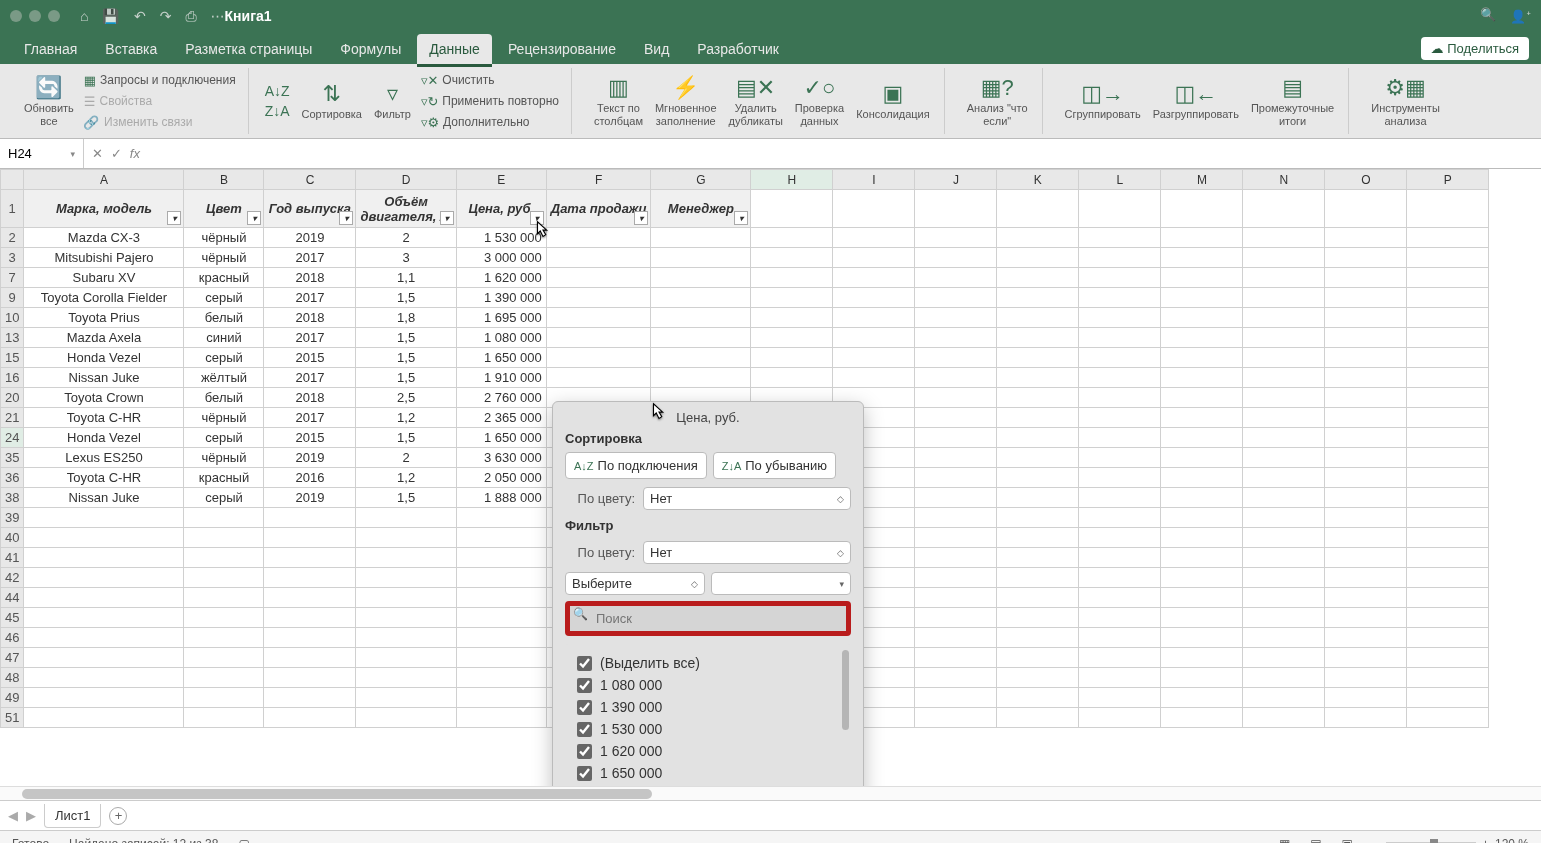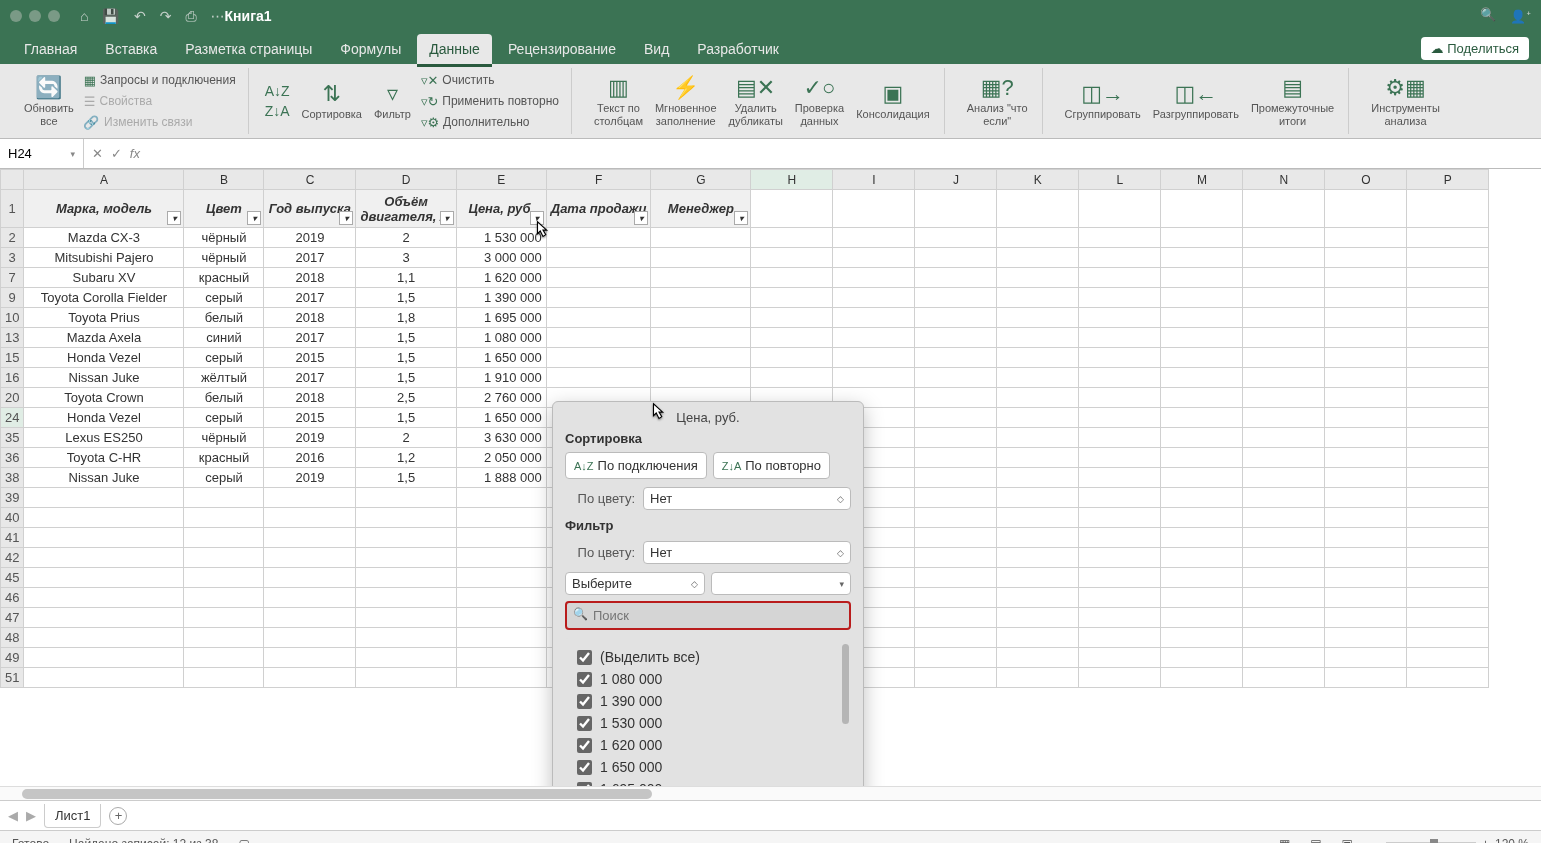--- a/index.html
+++ b/index.html
@@ -76,21 +76,21 @@
 .popup-h { font-weight: 600; font-size: 13px; margin: 6px 0; }
 .sort-btns { display: flex; gap: 6px; }
 .sort-btn { flex: none; background: #fff; border: 1px solid #bbb; border-radius: 4px; padding: 5px 8px; font-size: 13px; display: flex; align-items: center; gap: 4px; }
 .prow { display: flex; align-items: center; gap: 8px; margin: 8px 0; }
 .prow label { width: 70px; color: #555; text-align: right; }
 .psel { flex: 1; background: #fff; border: 1px solid #bbb; border-radius: 4px; padding: 3px 6px; display: flex; justify-content: space-between; align-items: center; }
 .psel .dd { font-size: 9px; color: #666; }
 .prow2 { display: flex; gap: 6px; margin: 6px 0; }
 .prow2 .psel { flex: 1; }
 .search-row { position: relative; }
-.search-row input { width: 100%; padding: 5px 6px 5px 26px; border: 2px solid #b91c1c; border-radius: 4px; background: #d5d5d5; font-size: 13px; }
+.search-row input { width: 100%; padding: 5px 6px 5px 26px; border: 5px solid #b91c1c; border-radius: 4px; background: #d5d5d5; font-size: 13px; }
 .search-row .sico { position: absolute; left: 8px; top: 6px; color: #666; font-size: 12px; }
 .check-list { background: #e2e2e2; border-radius: 4px; padding: 8px 4px; margin: 8px 0; max-height: 160px; overflow: hidden; position: relative; }
 .check-list .scrollbar { position: absolute; right: 2px; top: 6px; width: 7px; height: 80px; background: #b5b5b5; border-radius: 4px; }
 .check-item { display: flex; align-items: center; gap: 8px; padding: 3px 8px; font-size: 14px; }
 .check-item input[type=checkbox] { width: 15px; height: 15px; accent-color: #666; }
 
 .cursor { position: absolute; width: 22px; height: 22px; pointer-events: none; z-index: 100; }
 .cursor svg { filter: drop-shadow(0 1px 1px rgba(0,0,0,0.5)); }
 .selbox { position: absolute; border: 2px solid #3b7354; pointer-events: none; }
 </style>
@@ -479,20 +479,39 @@
           <td></td>
           <td></td>
           <td></td>
           <td></td>
           <td></td>
           <td></td>
           <td></td>
           <td></td>
         </tr>
         <tr>
+          <td class="rowh ">21</td>
+          <td>Toyota C-HR</td>
+          <td>чёрный</td>
+          <td>2017</td>
+          <td>1,2</td>
+          <td class="right">2 365 000</td>
+          <td></td>
+          <td></td>
+          <td></td>
+          <td></td>
+          <td></td>
+          <td></td>
+          <td></td>
+          <td></td>
+          <td></td>
+          <td></td>
+          <td></td>
+        </tr>
+        <tr>
           <td class="rowh rowhead-sel">24</td>
           <td>Honda Vezel</td>
           <td>серый</td>
           <td>2015</td>
           <td>1,5</td>
           <td class="right">1 650 000</td>
           <td></td>
           <td></td>
           <td></td>
           <td></td>
@@ -613,20 +632,39 @@
           <td></td>
           <td></td>
           <td></td>
           <td></td>
           <td></td>
           <td></td>
           <td></td>
         </tr>
         <tr>
           <td class="rowh">42</td>
+          <td></td>
+          <td></td>
+          <td></td>
+          <td></td>
+          <td></td>
+          <td></td>
+          <td></td>
+          <td></td>
+          <td></td>
+          <td></td>
+          <td></td>
+          <td></td>
+          <td></td>
+          <td></td>
+          <td></td>
+          <td></td>
+        </tr>
+        <tr>
+          <td class="rowh">44</td>
           <td></td>
           <td></td>
           <td></td>
           <td></td>
           <td></td>
           <td></td>
           <td></td>
           <td></td>
           <td></td>
           <td></td>
@@ -758,21 +796,21 @@
   <div class="popup">
     <div class="popup-title">Цена, руб.</div>
     <div class="popup-h">Сортировка</div>
     <div class="sort-btns">
       <div class="sort-btn">
           <span style="font-size:11px;color:#3b7354">A↓Z</span>
           <span>По подключения</span>
         </div>
       <div class="sort-btn">
           <span style="font-size:11px;color:#3b7354">Z↓A</span>
-          <span>По повторно</span>
+          <span>По убыванию</span>
         </div>
     </div>
     <div class="prow">
       <label>По цвету:</label>
       <div class="psel">
           <span>Нет</span>
           <span class="dd">◇</span>
         </div>
     </div>
     <div class="popup-h">Фильтр</div>

